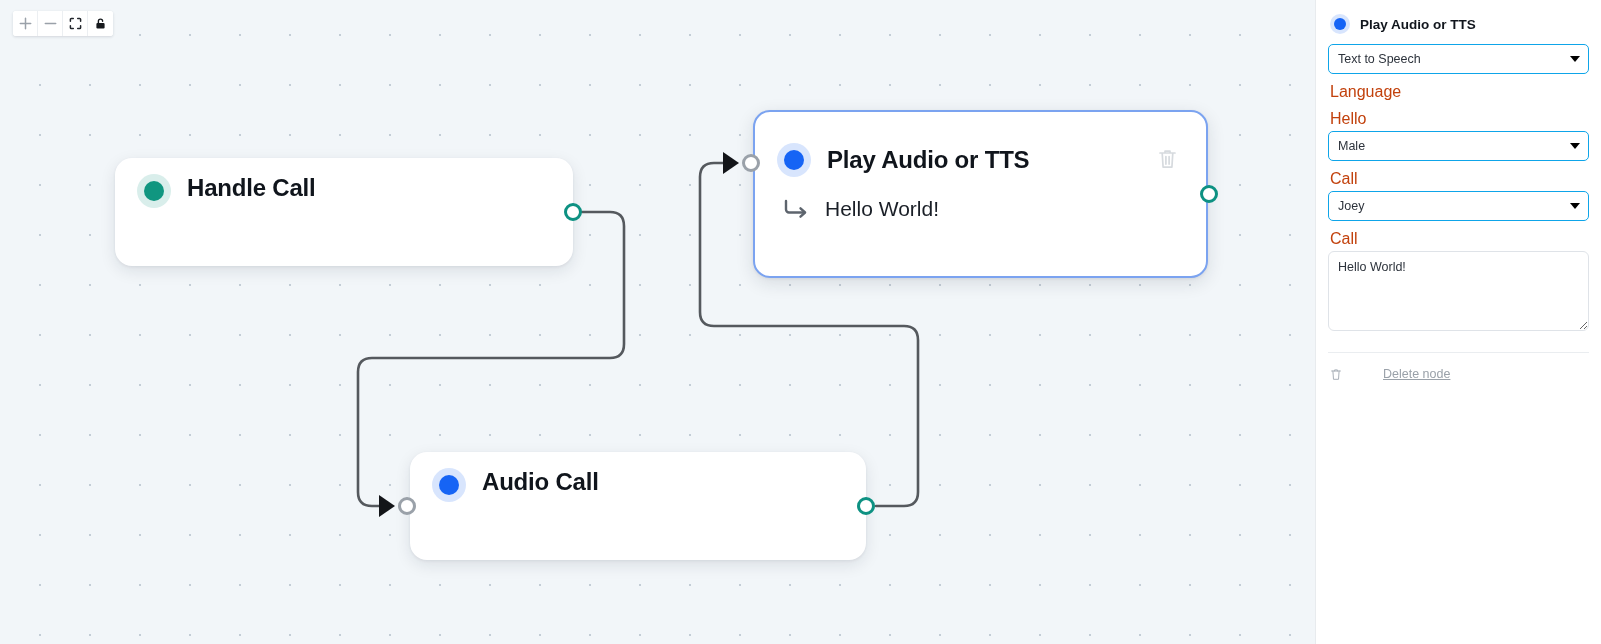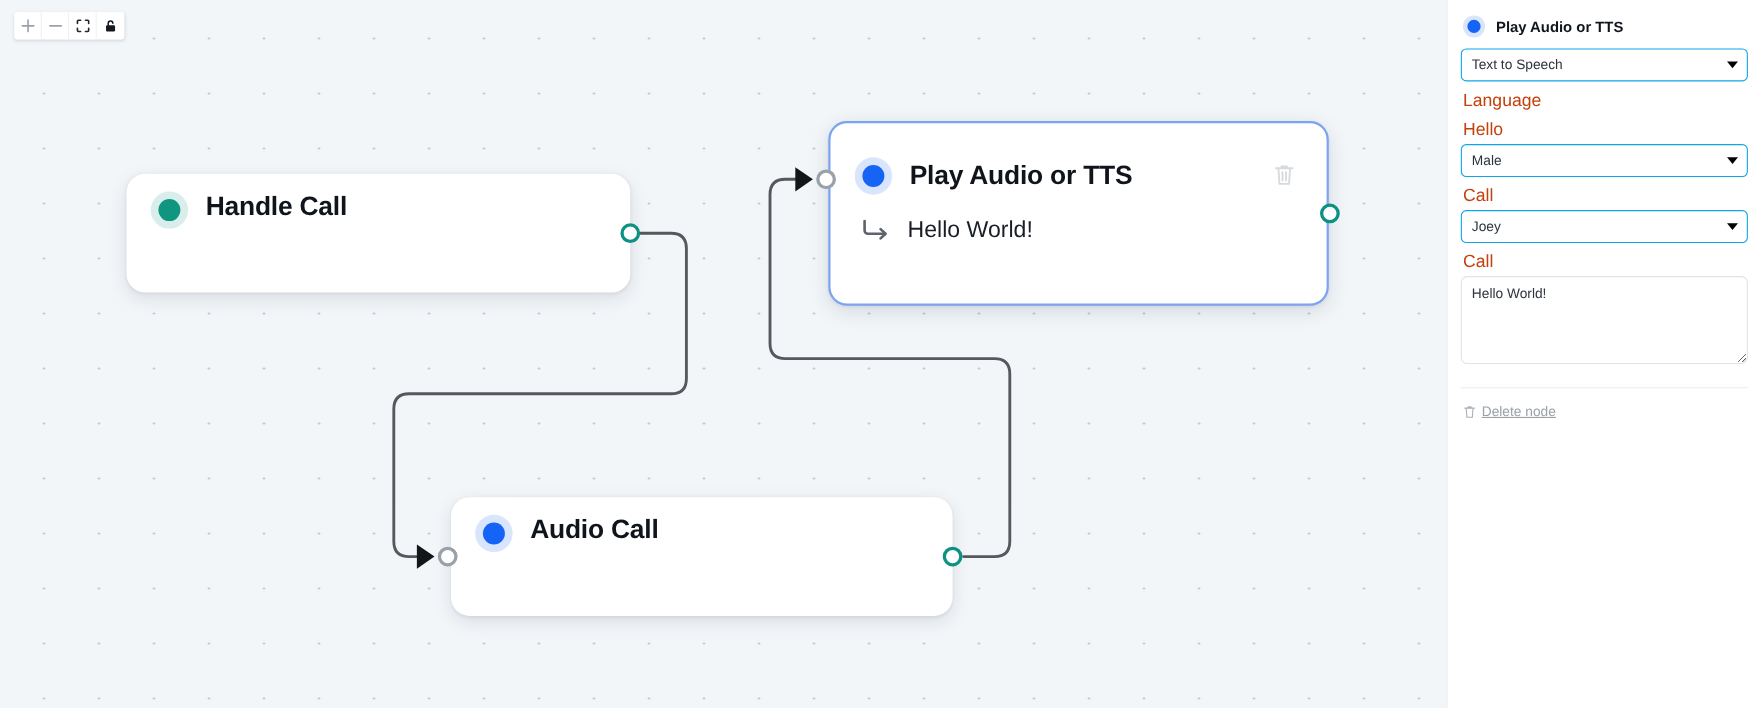--- a/index.html
+++ b/index.html
@@ -258,20 +258,21 @@
   }
   .sb-divider {
     margin: 21px 0 0 0;
     border-top: 1px solid #eaedf0;
   }
   .delete-row {
     display: flex;
     align-items: center;
     padding: 14px 12px 0 14px;
     cursor: pointer;
+    gap: 36px;
   }
   .delete-icon { margin-right: 5px; line-height: 0; }
   .delete-text {
     font-size: 12.5px;
     color: #9aa1a9;
     text-decoration: underline;
   }
 </style>
 </head>
 <body>

